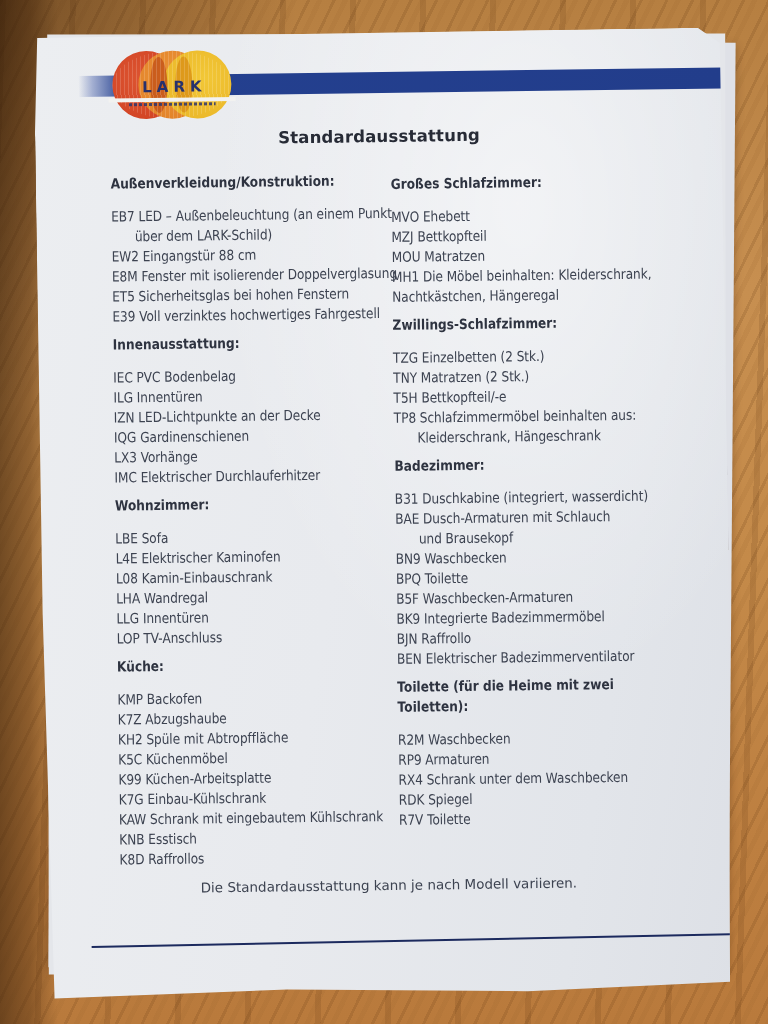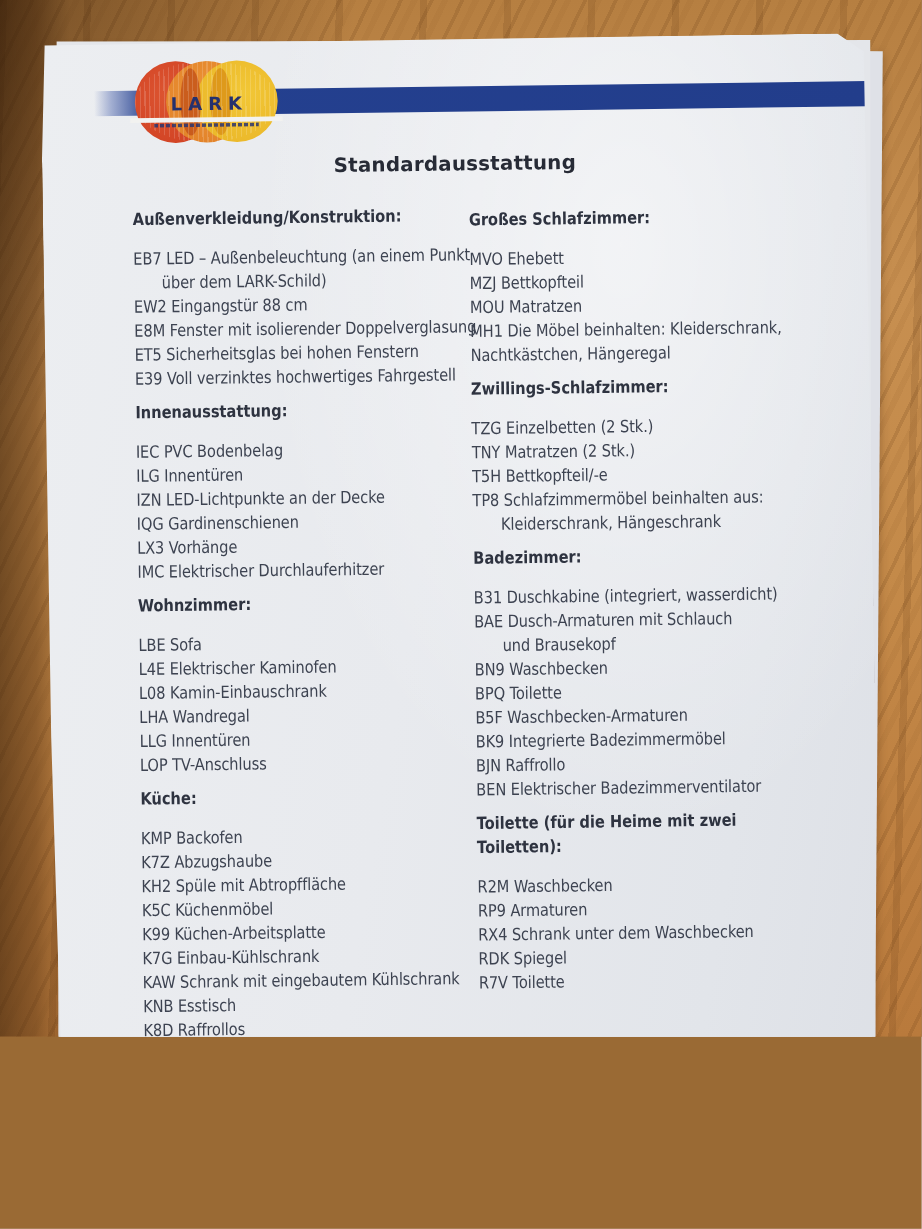--- a/index.html
+++ b/index.html
@@ -1,16 +1,16 @@
 <!DOCTYPE html>
 <html><head>
 <meta charset="utf-8">
 <style>
   html,body{margin:0;padding:0;background:#9a6a34;}
-  .scene{position:relative;width:768px;height:864px;overflow:hidden;
+  .scene{position:relative;width:768px;height:1024px;overflow:hidden;
     font-family:"DejaVu Sans","Liberation Sans",sans-serif;}
 
   
   .wood{position:absolute;inset:0;
     background:
       radial-gradient(ellipse at -6% -4%, rgba(40,20,5,.55), rgba(40,20,5,0) 30%),
       linear-gradient(90deg, rgba(59,33,10,.6) 0px, rgba(80,46,16,.45) 30px, rgba(59,33,10,.18) 44px, rgba(0,0,0,0) 58px),
       repeating-linear-gradient(116deg, rgba(101,58,19,.17) 0 3px, rgba(0,0,0,0) 3px 9px, rgba(150,98,44,.13) 9px 14px, rgba(0,0,0,0) 14px 23px),
       repeating-linear-gradient(92deg, rgba(82,42,10,.14) 0 6px, rgba(0,0,0,0) 6px 70px),
       linear-gradient(180deg,#b67f41 0%,#c78f50 28%,#c48a49 55%,#bd7f40 82%,#b97a3c 100%);

